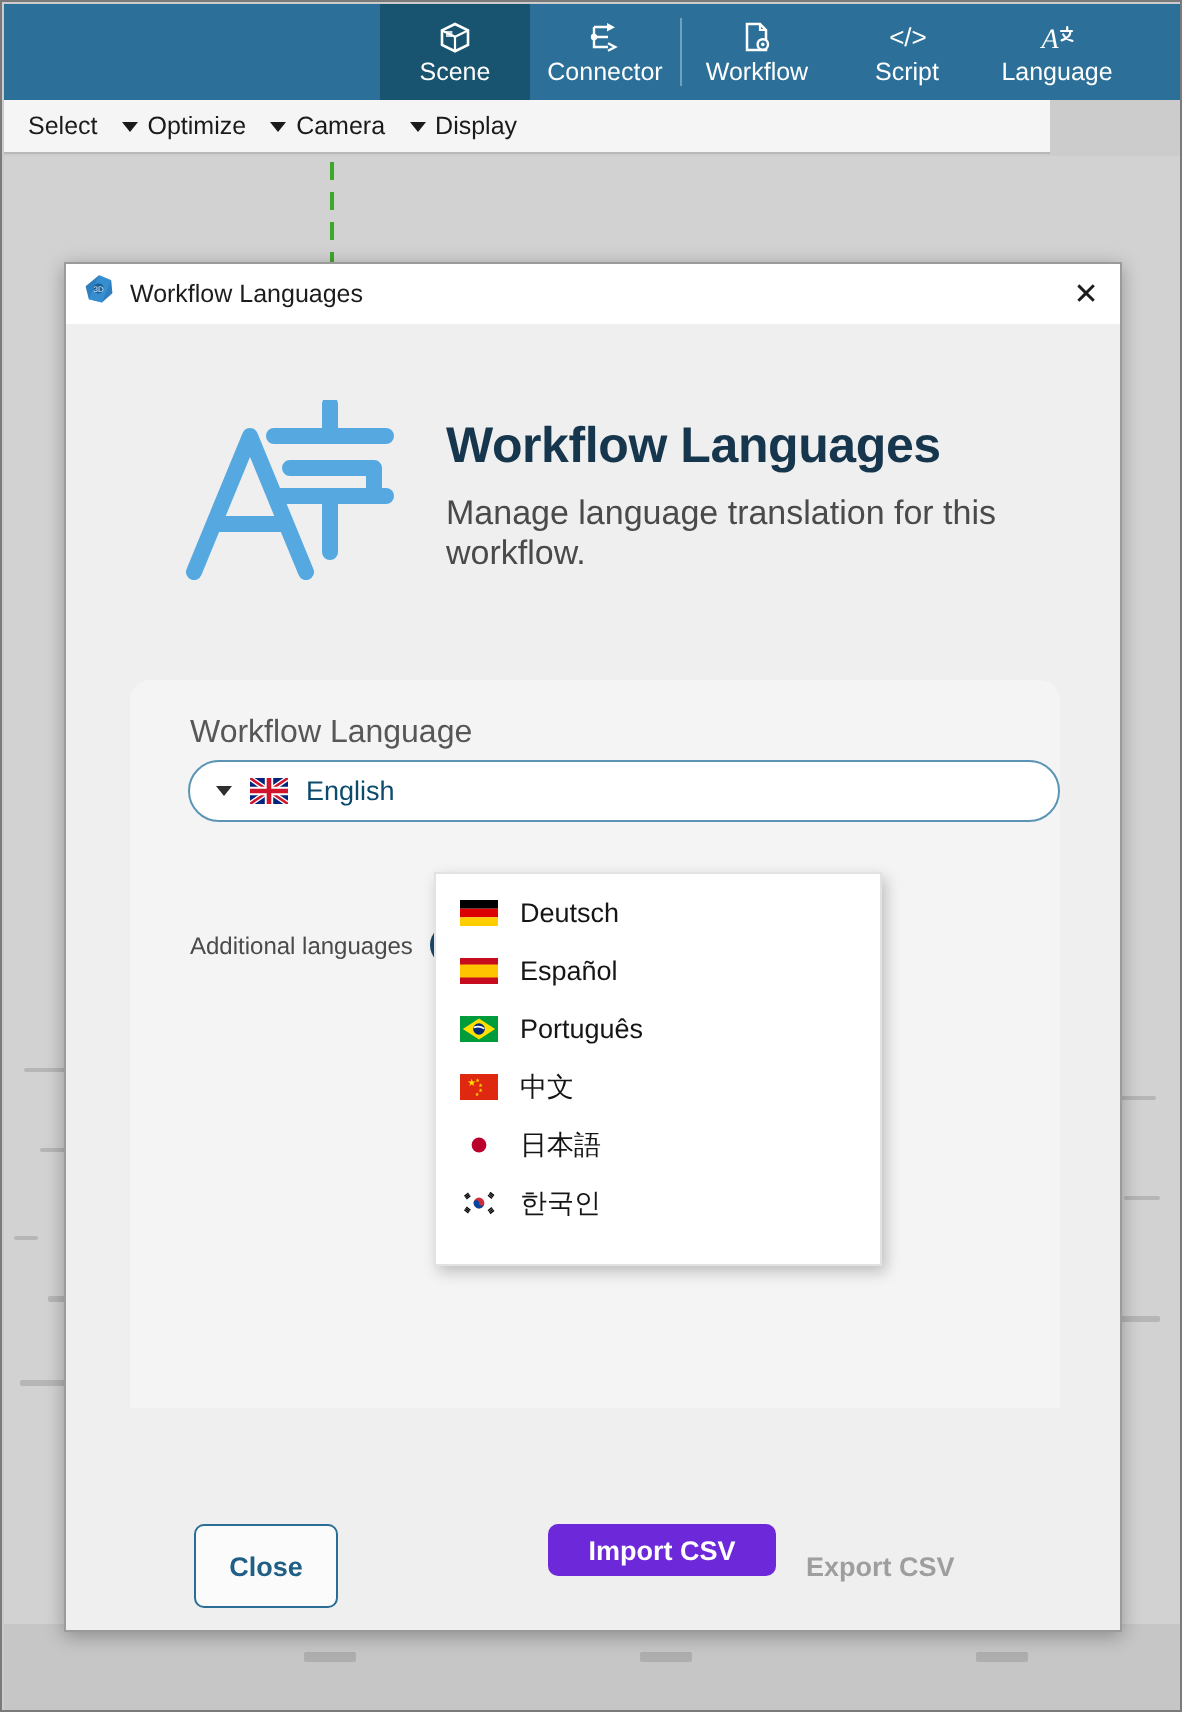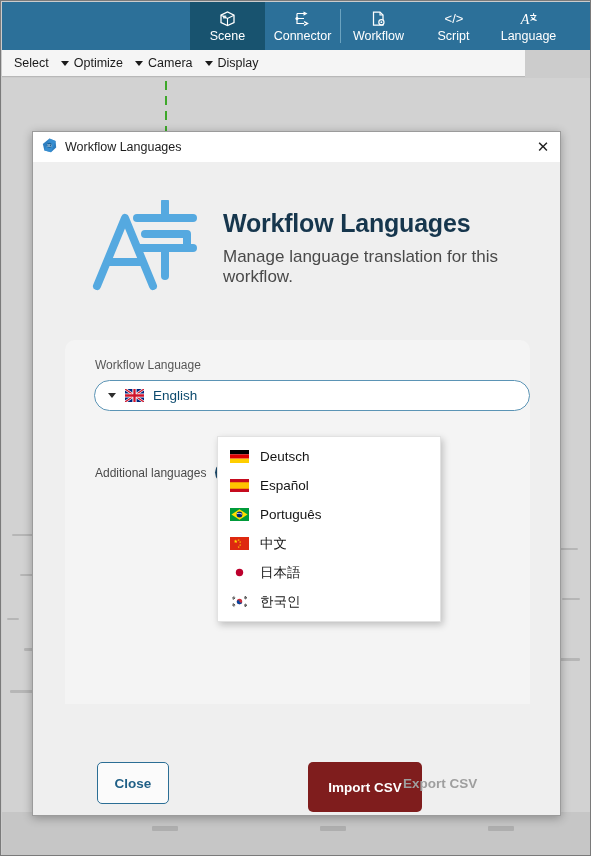--- a/index.html
+++ b/index.html
@@ -209,21 +209,21 @@
     left: 32px;
     top: 178px;
     width: 465px;
     height: 364px;
     background: #f4f4f4;
     border-radius: 10px 10px 0 0;
   }
   #field-label {
     position: absolute;
     left: 30px; top: 18px;
-    font-size: 12px;
+    font-size: 16px;
     color: #575757;
   }
   #language-select {
     position: absolute;
     left: 29px; top: 40px;
     width: 436px;
     height: 31px;
     box-sizing: border-box;
     background: #ffffff;
     border: 1px solid #5b94b5;
@@ -280,21 +280,21 @@
 
   
   #lang-dropdown {
     position: absolute;
     left: 152px;
     top: 96px;
     width: 224px;
     background: #ffffff;
     border: 1px solid #e2e2e2;
     box-shadow: 2px 3px 7px rgba(0,0,0,0.22);
-    padding: 5px 0 5px 0;
+    padding: 5px 0 16px 0;
     box-sizing: border-box;
   }
   .lang-option {
     height: 29px;
     display: flex;
     align-items: center;
     gap: 11px;
     padding-left: 12px;
     font-size: 13.5px;
     color: #151515;
@@ -322,31 +322,30 @@
     justify-content: center;
     font-size: 13.5px;
     font-weight: bold;
     color: #1f5f86;
     cursor: default;
     box-sizing: border-box;
   }
   #import-button {
     position: absolute;
     left: 241px; top: 0;
-    width: 114px; height: 50px;
-    background: #7f1d1d;
+    width: 114px; height: 26px;
+    background: #6d28d9;
     border-radius: 5px;
     display: flex;
     align-items: center;
     justify-content: center;
     font-size: 13.5px;
     font-weight: bold;
     color: #ffffff;
     cursor: default;
-    margin-left: 34px;
   }
   #export-button {
     position: absolute;
     left: 370px; top: 0;
     width: 110px; height: 42px;
     display: flex;
     align-items: center;
     justify-content: flex-start;
     font-size: 13.5px;
     font-weight: bold;

